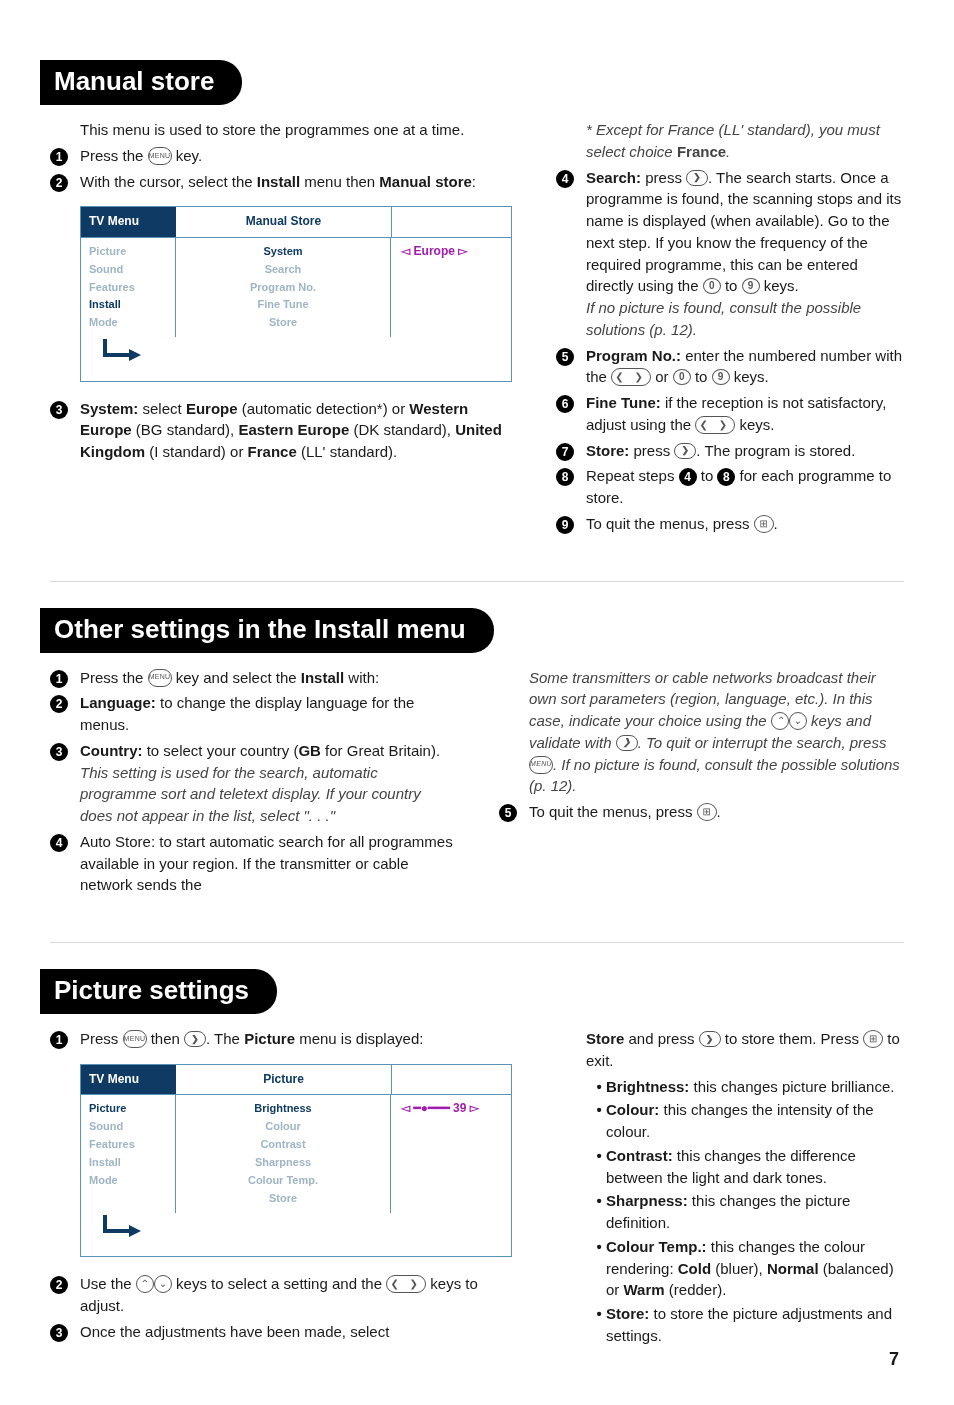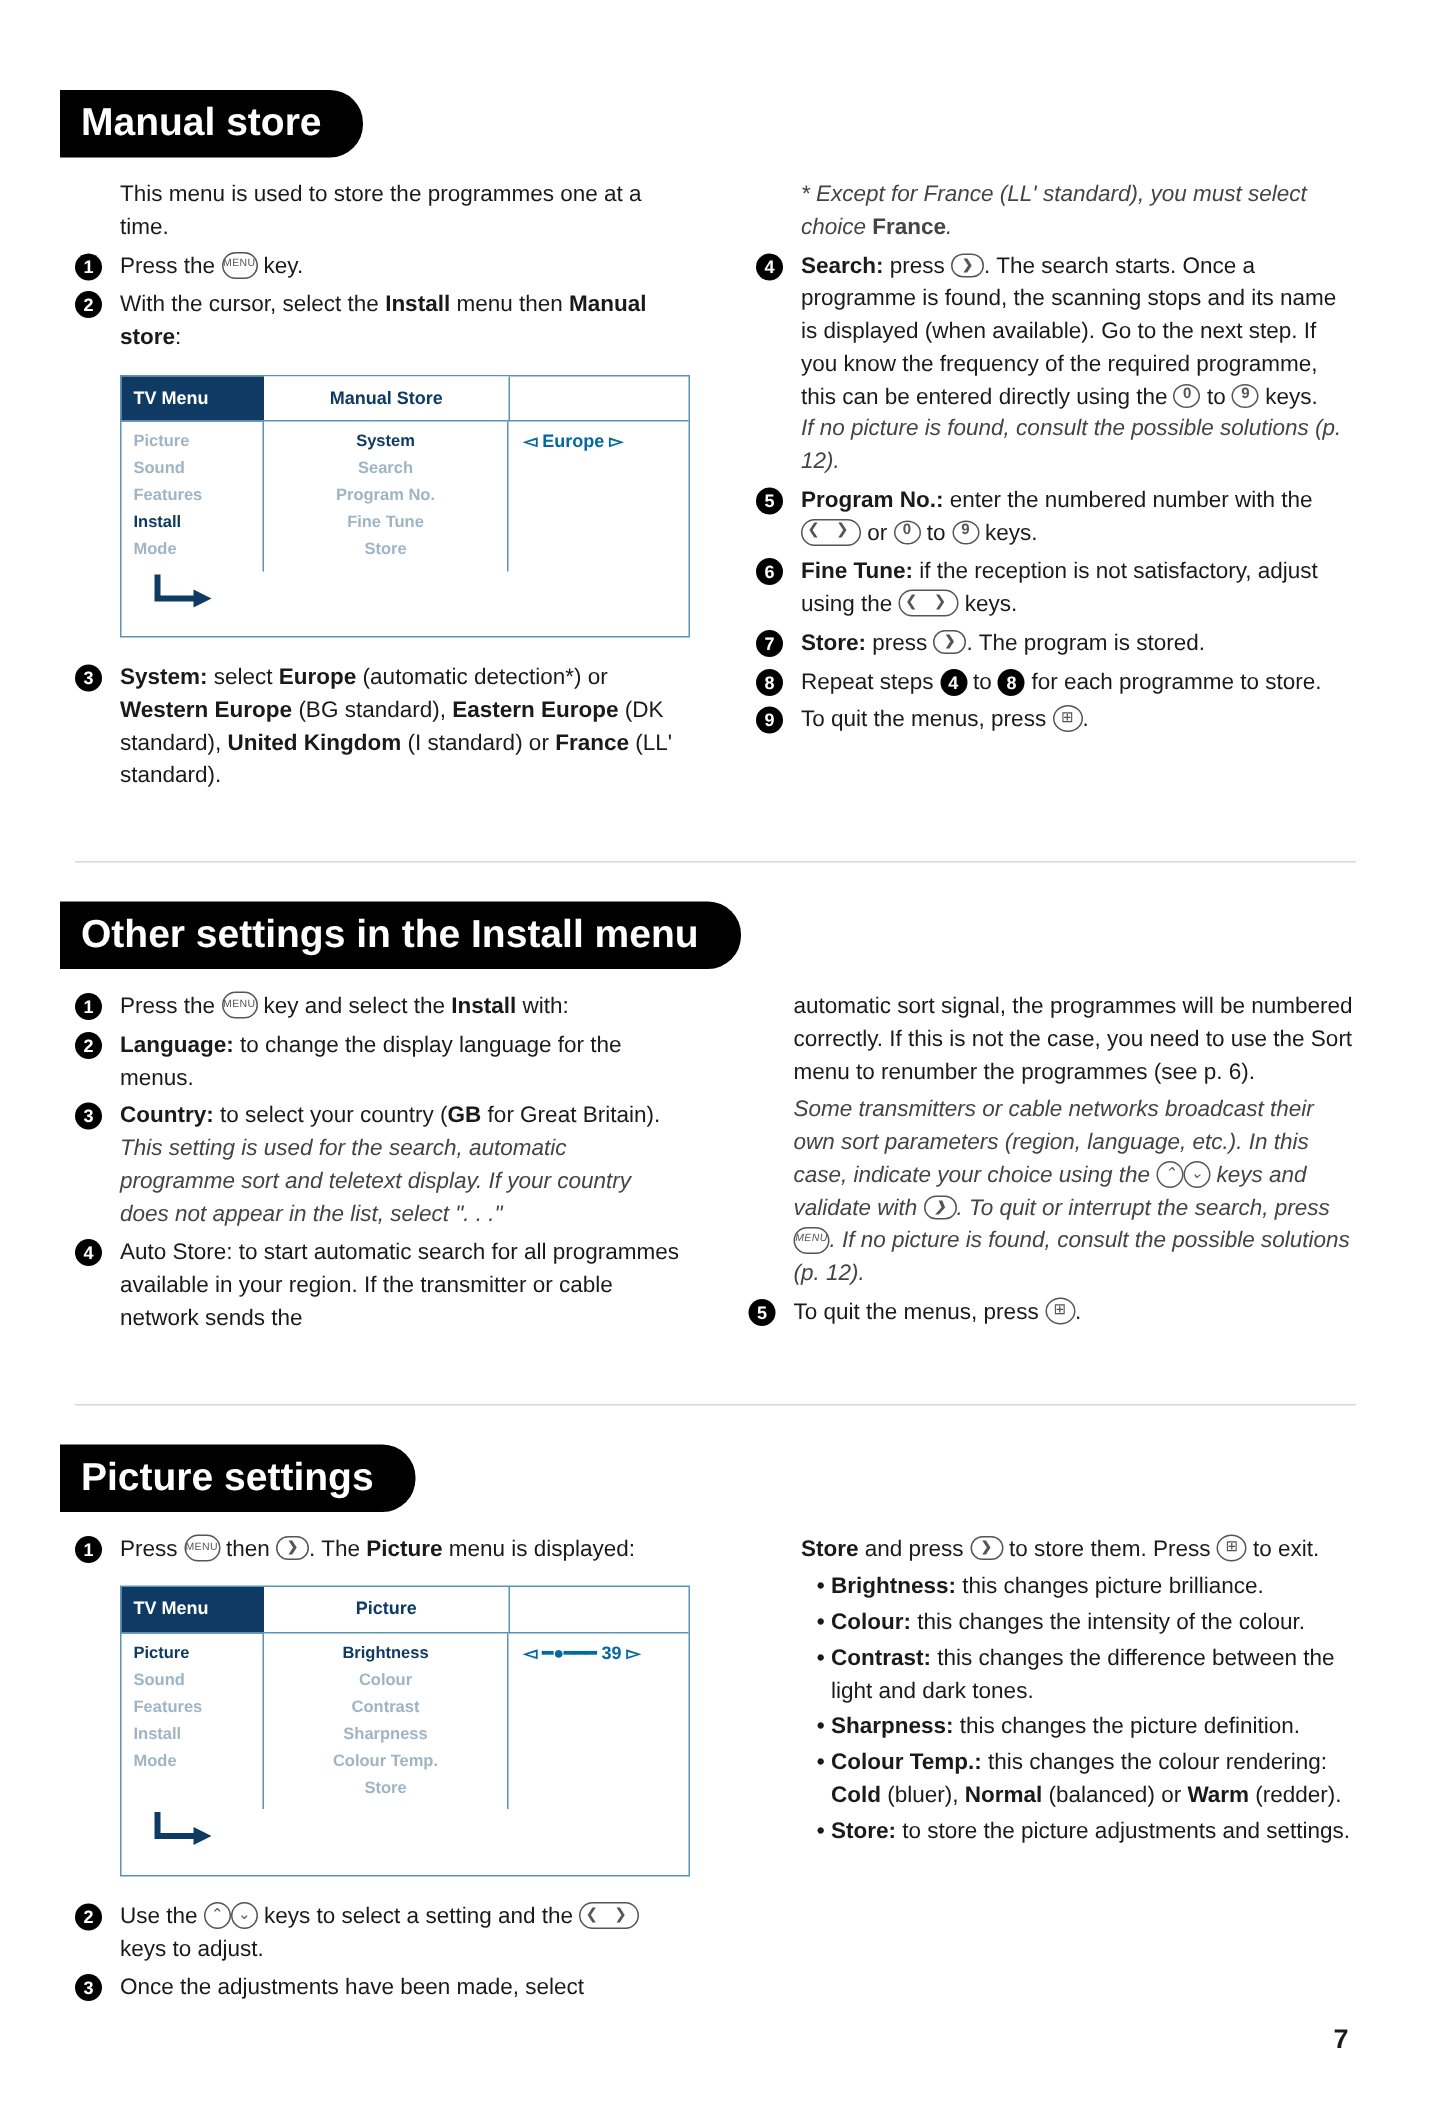--- a/index.html
+++ b/index.html
@@ -70,42 +70,42 @@
   .key { width: 22px; height: 16px; border-radius: 10px; font-family: Arial; font-weight:700; font-size:9px;}
   .key-oval { width:18px; height:16px; border-radius:50%; font-family:Arial; font-weight:700;}
   .btn-lr { width: 40px; height: 18px; border-radius:12px; font-family:Arial; letter-spacing:4px;}
   .btn-ud { width:18px; height:18px; border-radius:50%; }
   .menu-k { width: 24px; height: 18px; border-radius:10px; font-size:7px; font-family:Arial; letter-spacing:0.3px;}
   .exit-k { width: 20px; height: 18px; border-radius:50%; font-size:10px;}
 
   
   .osd {
     margin: 14px 0 16px 30px;
-    width: 380px;
+    width: 432px;
     border: 1px solid #5b93b8;
     font-family: Arial, sans-serif;
     font-size: 12px;
     color: #3a6f93;
   }
   .osd-row { display:flex; }
   .osd-head {
     background:#0e3a63; color:#fff; font-weight:700;
     padding:6px 8px; border-bottom:1px solid #5b93b8;
     font-size:12px;
   }
   .osd-mid-head { flex:1; background:#fff; padding:6px 8px; font-weight:700; color:#0e3a63; text-align:center; border-bottom:1px solid #5b93b8;}
   .osd-right-blank { width:120px; border-left:1px solid #5b93b8; border-bottom:1px solid #5b93b8;}
   .osd-body { display:flex; }
   .osd-list { padding: 5px 8px; border-right:1px solid #5b93b8; width:95px; color:#9fb5c5;}
   .osd-list div { padding:1px 0; font-weight:700; font-size:11px;}
   .osd-list .active { color:#0e3a63; }
   .osd-mid-list { flex:1; padding:5px 10px; text-align:center; color:#9fb5c5; border-right:1px solid #5b93b8;}
   .osd-mid-list div { padding:1px 0; font-weight:700; font-size:11px;}
   .osd-mid-list .active { color:#0e3a63; }
-  .osd-value { width:120px; padding:5px 10px; font-weight:700; color:#0369a1;}
+  .osd-value { width:120px; padding:5px 10px; font-weight:700; color:#a21caf;}
   .osd-arrow { padding: 0 8px 8px 20px; width:95px;}
   .osd-arrow svg { width:46px; height:30px; }
 
   .adj-list { list-style: disc; margin-left: 50px;}
   .adj-list li { margin-bottom: 2px;}
   .adj-list li::marker { content:"• "; font-weight:700;}
 
   .horiz-rule { border:0; border-top:1px solid #d8d8d8; margin: 10px 0 26px 0;}
 
   .pagenum { position:absolute; bottom:35px; right:55px; font-weight:700; font-size:18px;}
@@ -211,21 +211,20 @@
       <div class="step">
           <span class="num"><span class="circ-num">3</span></span>
         <span class="txt"><span class="bold">Country:</span><span> to select your country (</span><span class="bold">GB</span><span> for Great Britain).</span><br><span class="italic">This setting is used for the search, automatic programme sort and teletext display. If your country does not appear in the list, select ". . ."</span></span>
       </div>
       <div class="step">
           <span class="num"><span class="circ-num">4</span></span>
         <span class="txt">Auto Store: to start automatic search for all programmes available in your region. If the transmitter or cable network sends the</span>
       </div>
     </div>
     <div class="col">
-      <div class="intro">automatic sort signal, the programmes will be numbered correctly. If this is not the case, you need to use the Sort menu to renumber the programmes (see p. 6).</div>
       <div class="intro italic"><span>Some transmitters or cable networks broadcast their own sort parameters (region, language, etc.). In this case, indicate your choice using the </span><span class="inline-icon btn-ud">⌃</span><span class="inline-icon btn-ud">⌄</span><span> keys and validate with </span><span class="inline-icon key">❯</span><span>. To quit or interrupt the search, press </span><span class="inline-icon menu-k">MENU</span><span>. If no picture is found, consult the possible solutions (p. 12).</span></div>
       <div class="step">
           <span class="num"><span class="circ-num">5</span></span>
         <span class="txt"><span>To quit the menus, press </span><span class="inline-icon exit-k">⊞</span><span>.</span></span>
       </div>
     </div>
   </div>
 </div>
 
 <hr class="horiz-rule">

